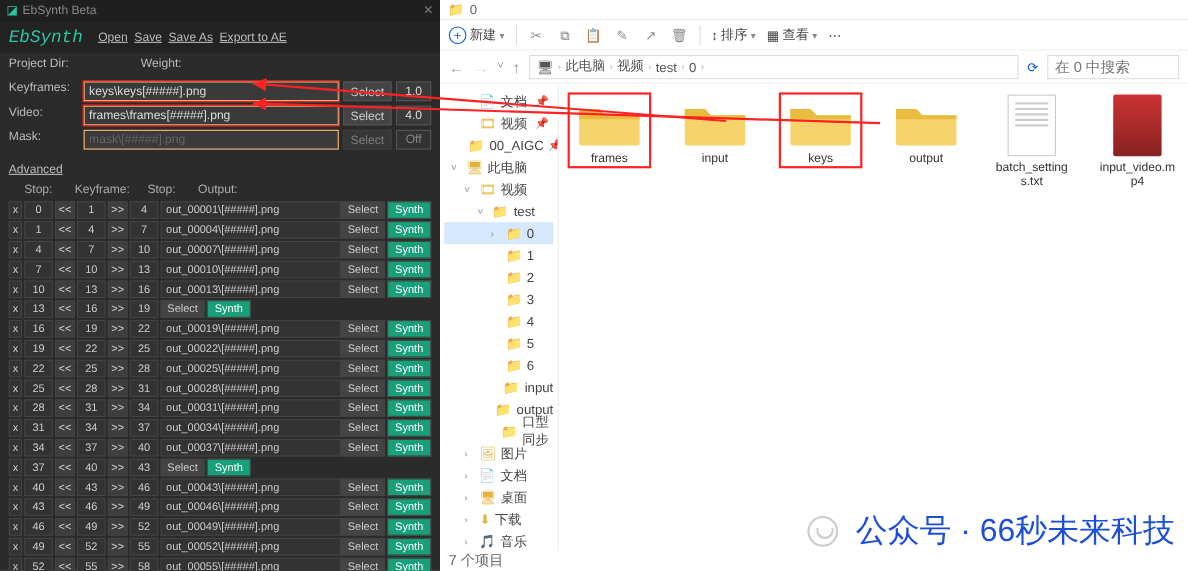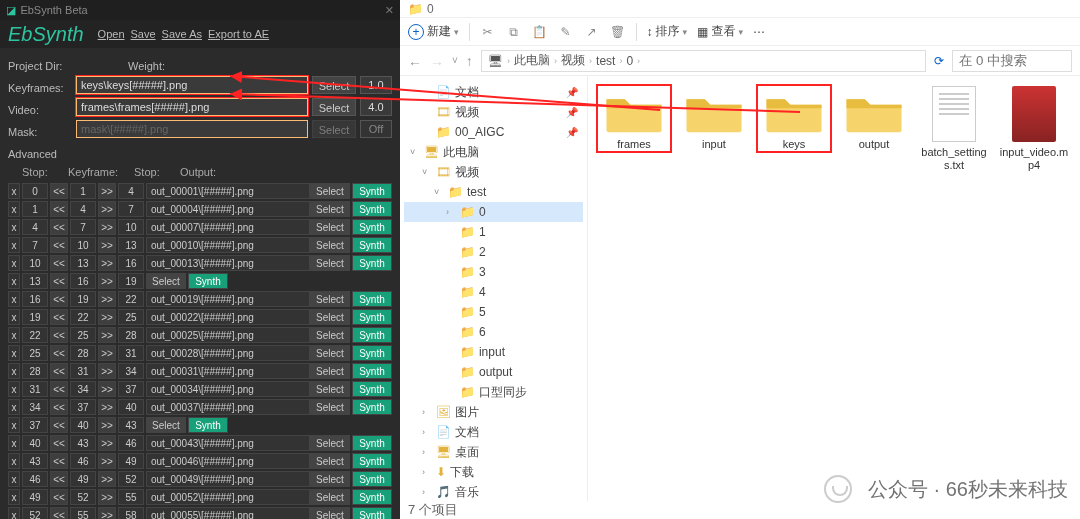--- a/index.html
+++ b/index.html
@@ -3,31 +3,31 @@
 <meta charset="utf-8">
 <style>
   *{box-sizing:border-box;margin:0;padding:0;font-family:"Segoe UI",Arial,sans-serif}
   body{width:1080px;height:519px;overflow:hidden;background:#fff;position:relative}
   
   .eb{position:absolute;left:0;top:0;width:400px;height:519px;background:#2b2b2b;color:#aaa;font-size:11px}
   .eb-title{height:20px;line-height:20px;background:#1f1f1f;color:#888;padding:0 6px;display:flex;align-items:center}
   .eb-title .title{flex:1}
   .eb-title .x{color:#777}
   .eb-logo-row{height:28px;display:flex;align-items:center;padding:0 8px;gap:8px;background:#232323}
-  .eb-logo{font-style:italic;color:#2ec4a0;font-size:20px;font-family:Liberation Sans, sans-serif}
+  .eb-logo{font-style:italic;color:#2ec4a0;font-size:16px;font-family:Liberation Mono, monospace}
   .eb-menu{color:#bbb;text-decoration:underline;cursor:pointer;margin-left:6px}
   .eb-fields{padding:4px 8px}
-  .eb-row{display:flex;align-items:flex-end;height:20px;margin-bottom:2px}
+  .eb-row{display:flex;align-items:flex-start;height:20px;margin-bottom:2px}
   .eb-row .lbl{width:68px;color:#bbb}
   .eb-row .inp{flex:1;height:18px;background:#3a3a3a;border:1px solid #fdba74;color:#ddd;padding:0 4px;font-size:11px}
   .eb-row .inp.dim{color:#666}
   .eb-row .sel{width:44px;height:18px;background:#444;color:#ccc;text-align:center;line-height:18px;margin-left:4px;border:1px solid #555;cursor:pointer}
   .eb-row .sel.dim{opacity:.5}
   .eb-row .num{width:32px;height:18px;background:#3a3a3a;border:1px solid #555;color:#ddd;text-align:center;line-height:16px;margin-left:4px}
-  .eb-adv{color:#bbb;padding:4px 8px 6px;cursor:pointer}
+  .eb-adv{color:#bbb;text-decoration:underline;padding:4px 8px 6px;cursor:pointer}
   .eb-head{display:flex;padding:0 8px;height:16px;color:#aaa}
   .eb-body{overflow:hidden}
   .eb-tr{display:flex;align-items:center;padding:0 8px;height:18px}
   .cell{background:#333;height:16px;line-height:16px;text-align:center;border:1px solid #444;color:#ccc;font-size:10px}
   .eb-tr .x{width:12px;background:#333;margin-right:2px}
   .eb-tr .n{width:26px;margin-right:2px}
   .eb-tr .arr{width:18px;background:#3e3e3e;margin-right:2px;cursor:pointer}
   .eb-tr .out{flex:1;text-align:left;padding:0 4px;margin-right:0}
   .eb-tr .sel{width:40px;background:#444;margin-right:2px;cursor:pointer}
   .eb-tr .syn{width:40px;background:#18a07a;color:#fff;cursor:pointer}
@@ -53,32 +53,32 @@
   .exp-body{display:flex;height:calc(100% - 94px)}
   
   .tree{width:210px;border-right:1px solid #eee;padding:6px 4px;overflow:hidden;font-size:12px;color:#444}
   .tree .node{display:flex;align-items:center;height:20px;padding-left:6px;gap:4px;cursor:pointer}
   .tree .sel{background:#d6e8fb}
   .tree .ind1{padding-left:18px}.tree .ind2{padding-left:30px}.tree .ind3{padding-left:42px}
   .tree .push{margin-left:auto;color:#bbb;font-size:10px;padding-right:4px}
   .tree .chev{width:10px;color:#888;font-size:9px}
   .tree .fico{color:#e3b23c}
   
-  .files{flex:1;padding:10px;display:flex;align-items:flex-start;gap:8px}
+  .files{flex:1;padding:10px;display:flex;align-items:flex-start;gap:24px}
   .file{width:72px;text-align:center;cursor:pointer}
   .folder-ico{width:60px;height:44px;margin:4px auto 4px}
   .folder-ico svg{width:100%;height:100%}
   .file .name{font-size:11px;color:#333;word-break:break-all;line-height:13px}
   .file.hl{outline:2px solid #f22}
   .txt-ico{width:44px;height:56px;margin:0 auto 4px;border:1px solid #ccc;background:#fff;position:relative}
   .txt-ico::before{content:"";position:absolute;top:6px;left:6px;right:6px;height:2px;background:#ccc;box-shadow:0 5px 0 #ccc,0 10px 0 #ccc,0 15px 0 #ccc,0 20px 0 #ccc}
   .vid-ico{width:44px;height:56px;margin:0 auto 4px;background:linear-gradient(#c33,#822);border-radius:2px}
   .exp-status{position:absolute;bottom:0;left:0;height:18px;line-height:18px;padding:0 8px;color:#666;font-size:13px}
   
-  .wm{position:absolute;right:12px;bottom:16px;color:#737373;font-size:20px;display:flex;align-items:center;gap:16px;pointer-events:none}
+  .wm{position:absolute;right:12px;bottom:16px;color:#1d4ed8;font-size:29px;display:flex;align-items:center;gap:16px;pointer-events:none}
   .wm .bubble{width:28px;height:28px;border:2px solid #ccc;border-radius:50%;position:relative}
   .wm .bubble::after{content:"";position:absolute;width:12px;height:8px;border:2px solid #ccc;border-top:none;border-radius:0 0 8px 8px;left:6px;top:9px}
 </style>
 </head>
 <body>
 
 <div class="eb">
   <div class="eb-title">
     <span style="color:#2ec4a0;margin-right:4px">◪</span>
     <span class="title">EbSynth Beta</span>

